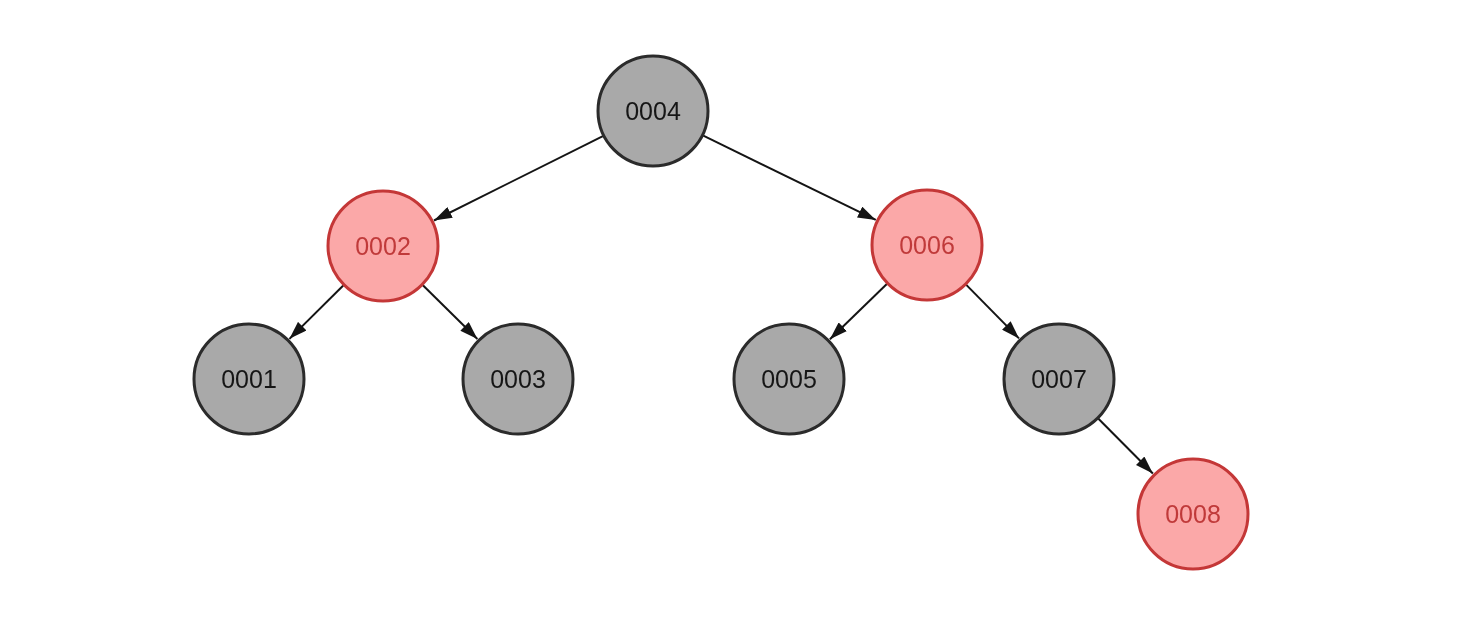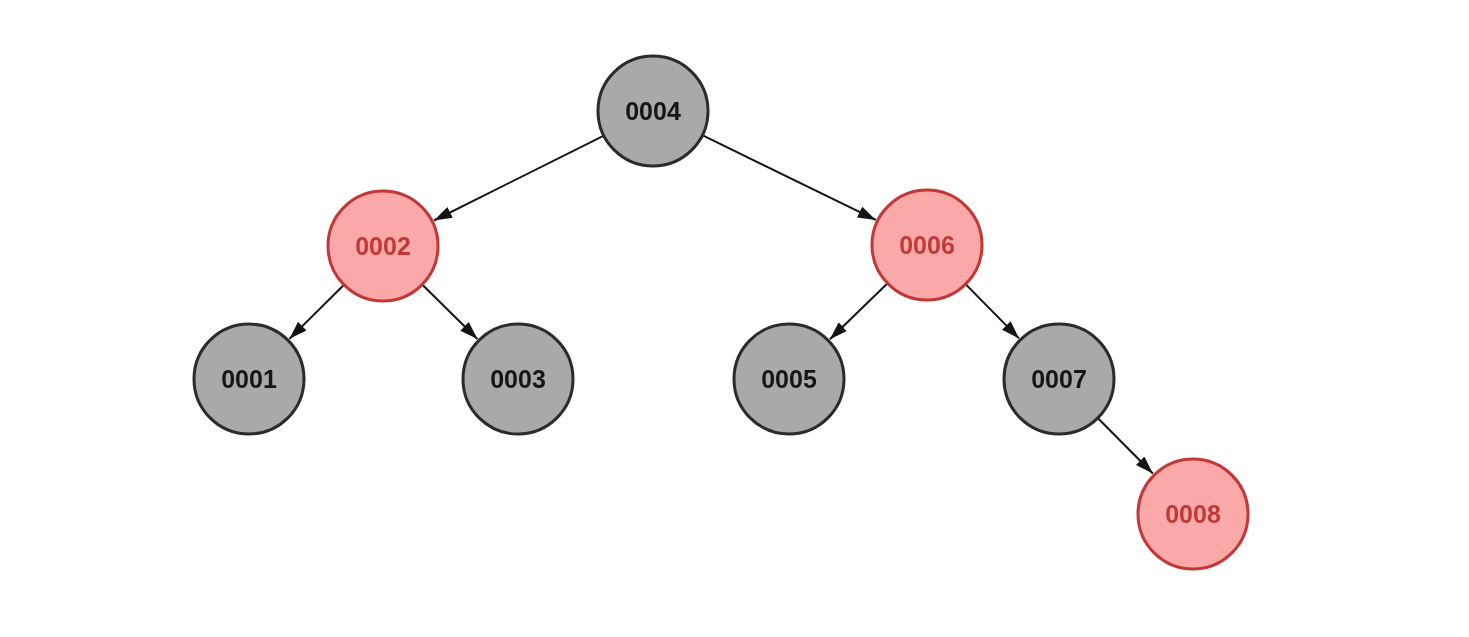--- a/index.html
+++ b/index.html
@@ -6,21 +6,20 @@
     margin: 0;
     padding: 0;
     background: #ffffff;
   }
   .stage {
     position: relative;
     width: 1469px;
     height: 637px;
     background: #ffffff;
     overflow: hidden;
-    font-weight: bold;
   }
   svg {
     display: block;
   }
   svg text.node-label {
     font-family: "Liberation Sans", sans-serif;
     font-size: 25px;
     text-anchor: middle;
     user-select: none;
   }

